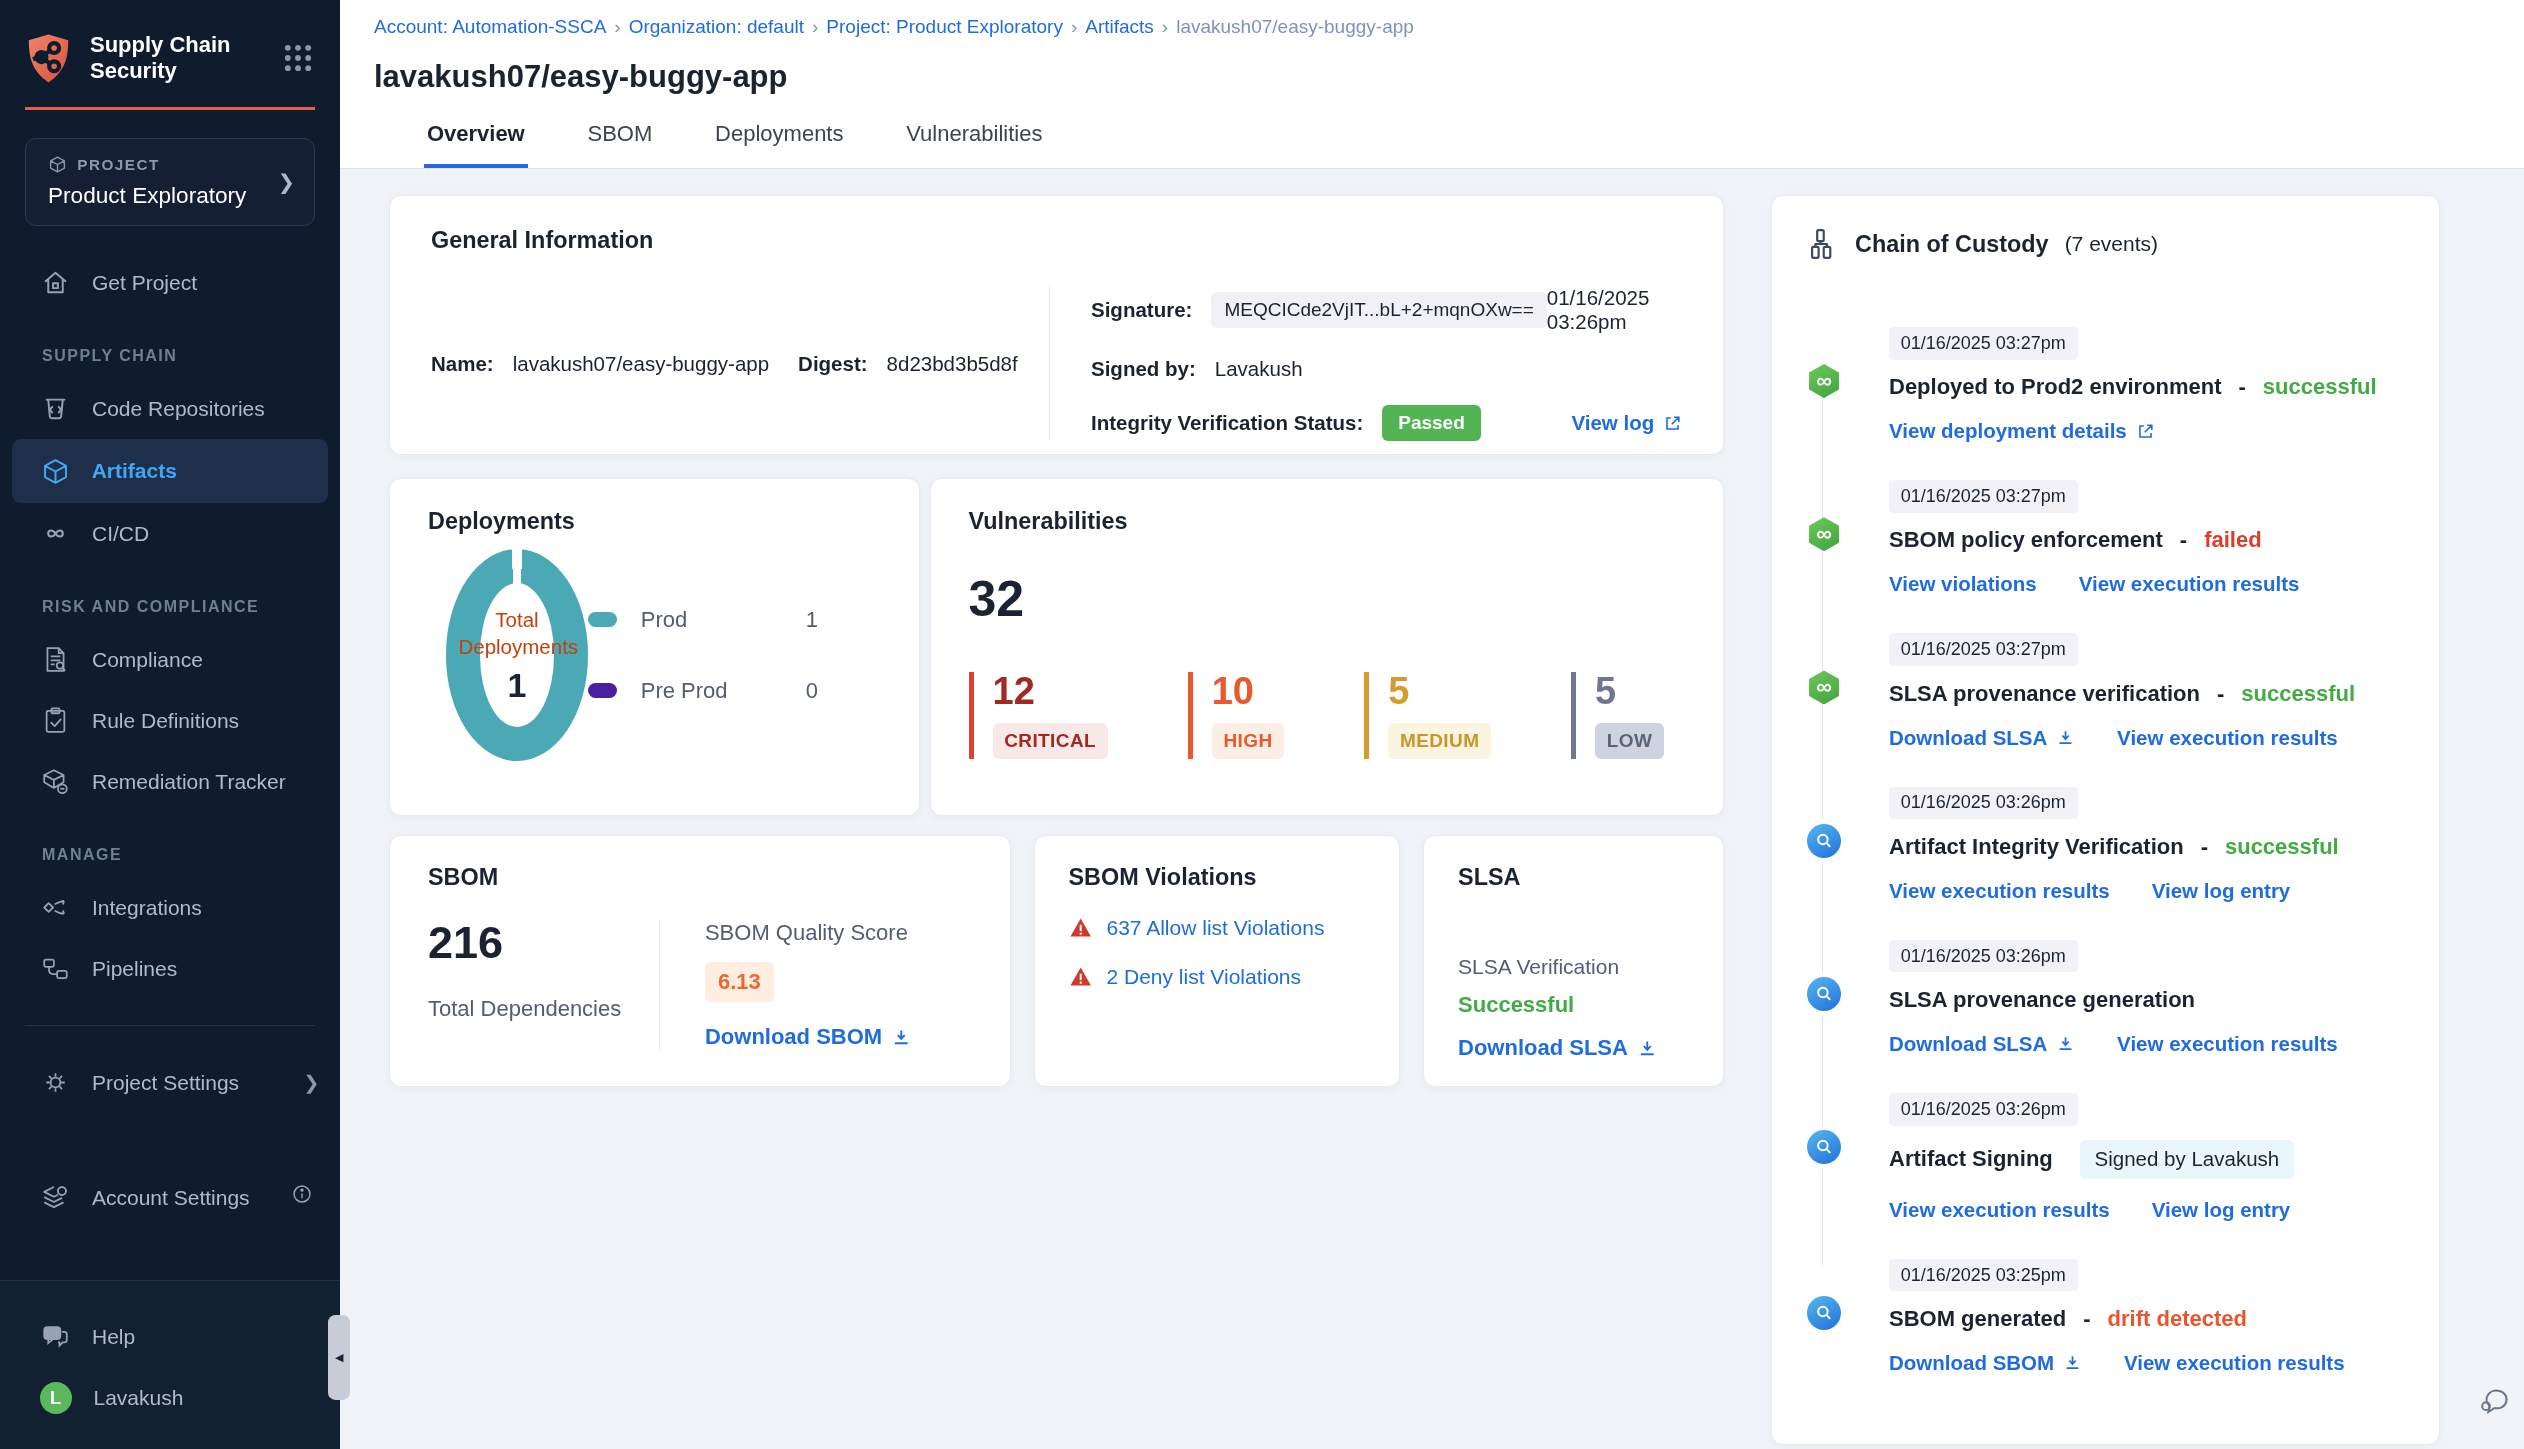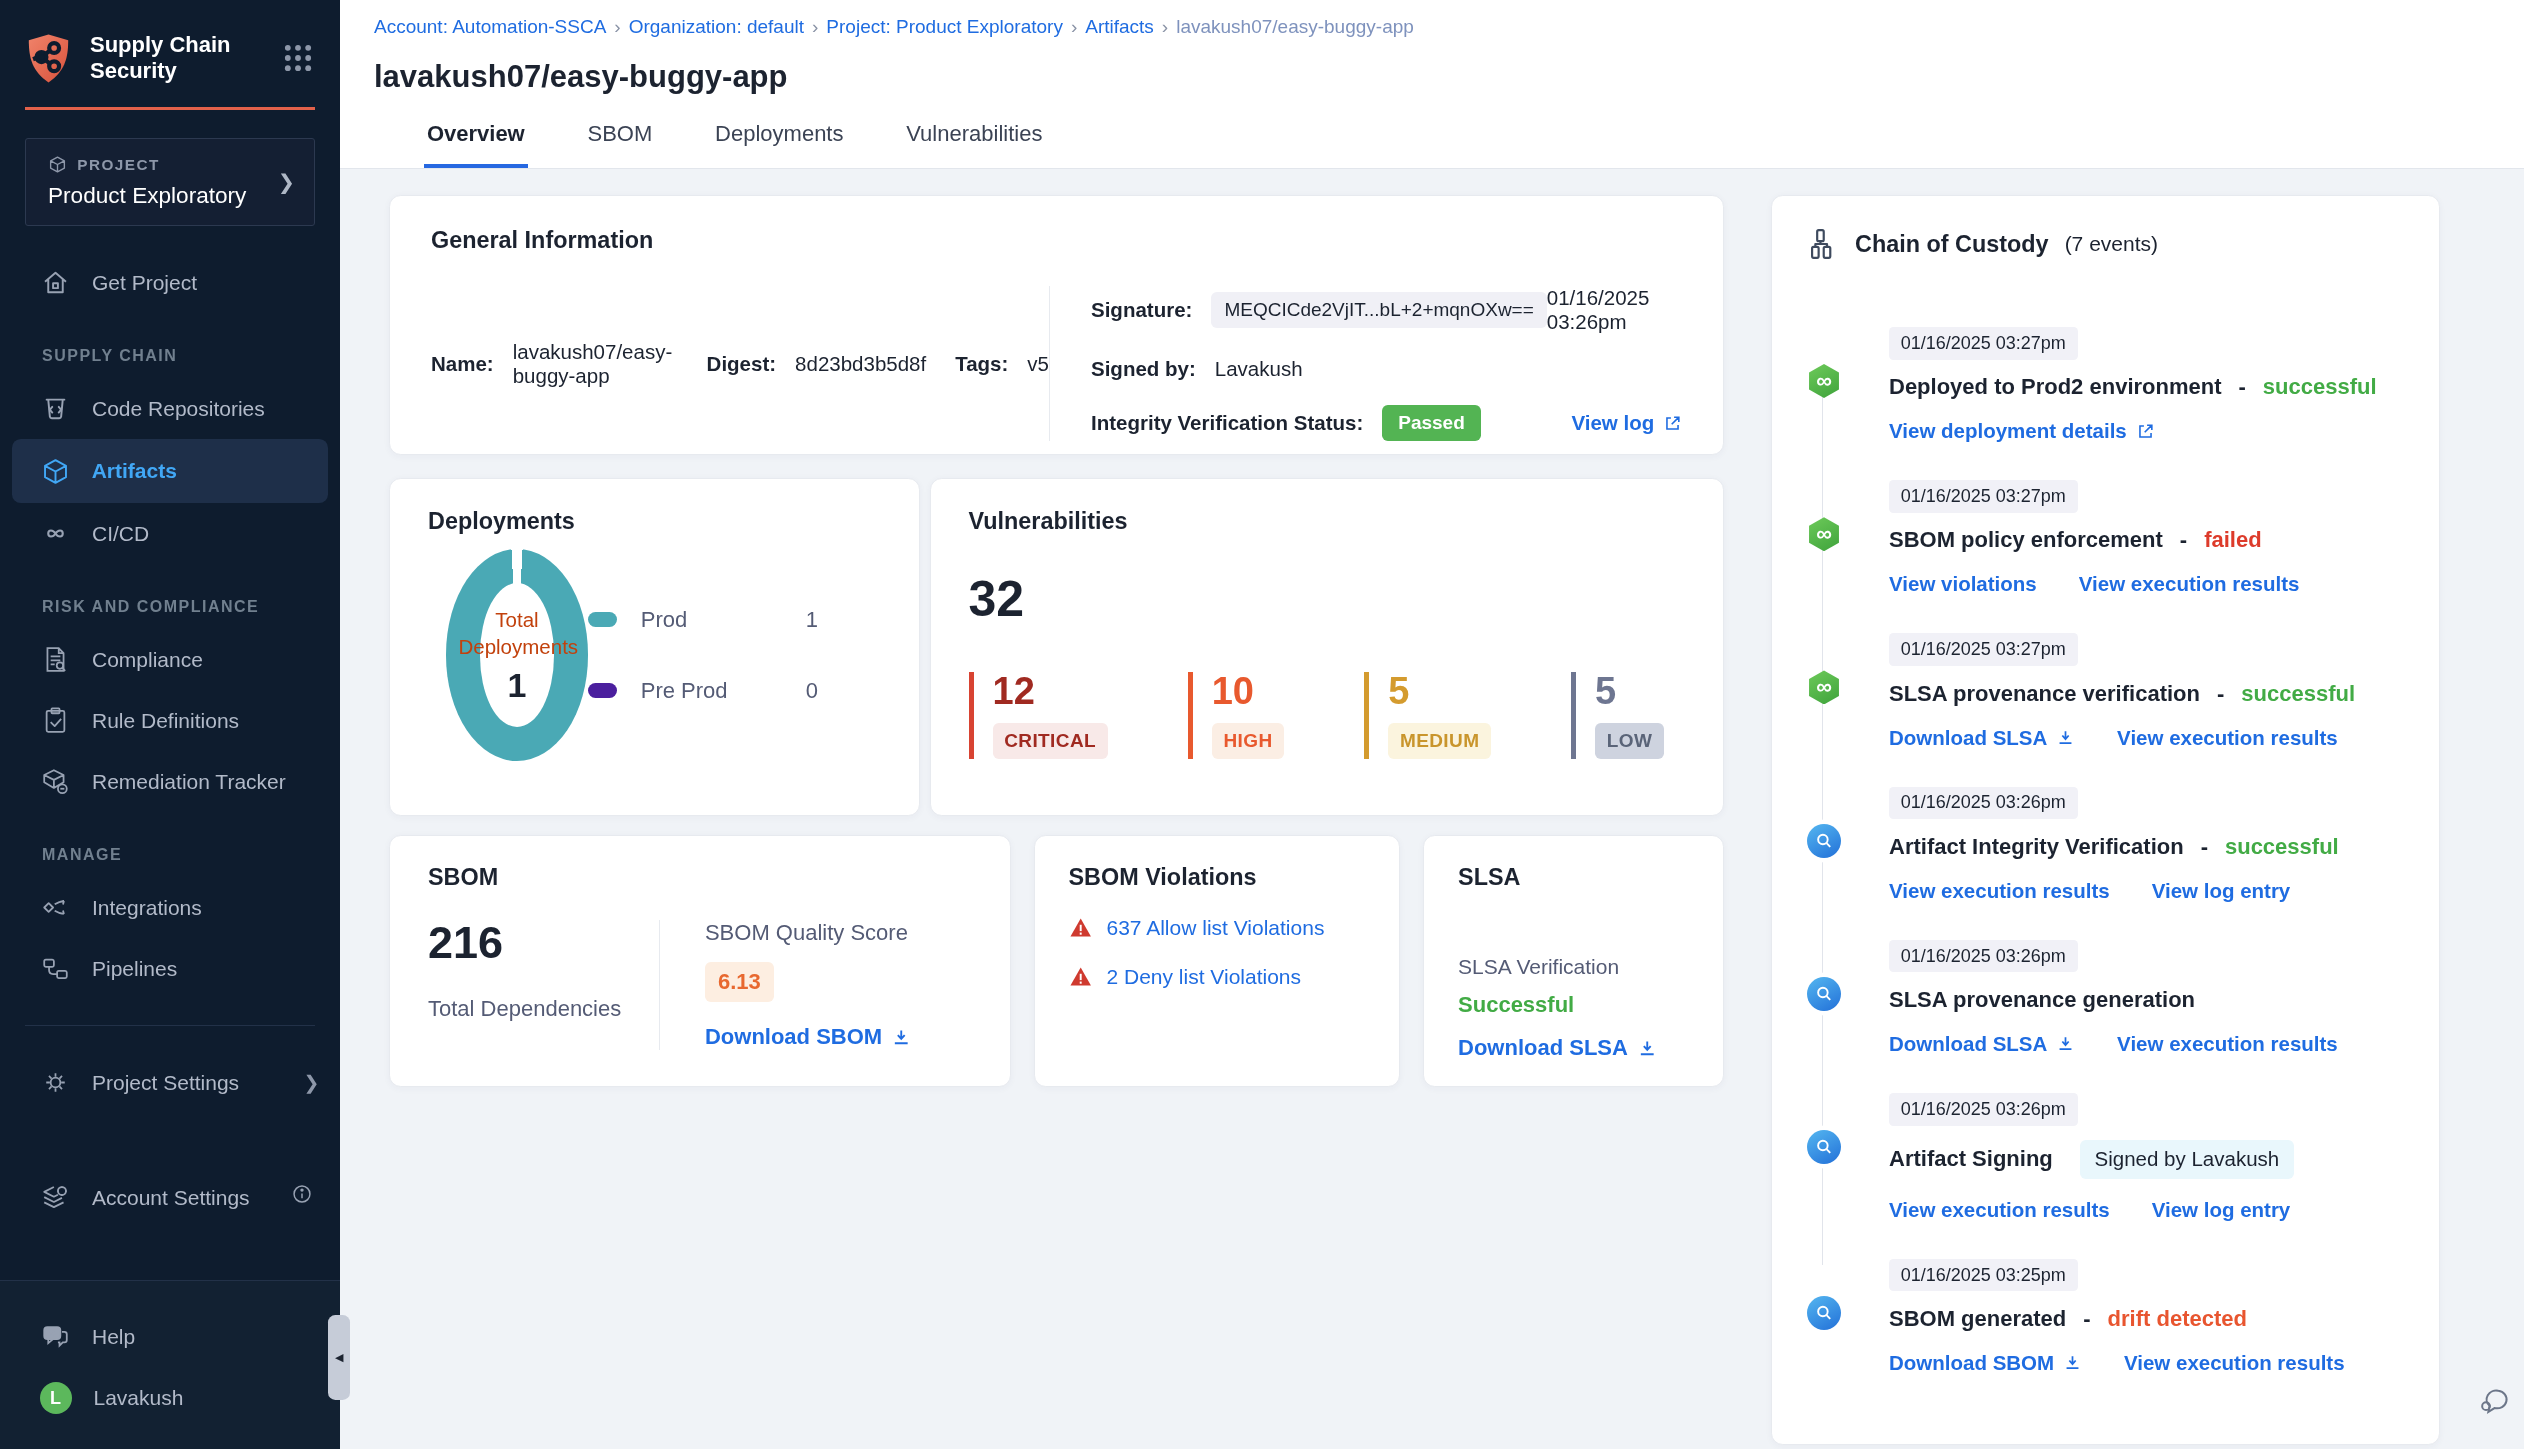--- a/index.html
+++ b/index.html
@@ -15,21 +15,21 @@
   .sidebar {
     width: 340px; height: 1449px; background: #0e1c2e;
     display: flex; flex-direction: column; flex: none; position: relative;
   }
   .sb-header { display: flex; align-items: center; gap: 19px; padding: 32px 26px 0 26px; }
   .sb-title { color: #fff; font-size: 22px; font-weight: 700; line-height: 1.2; width: 172px; }
   .sb-grid { margin-left: auto; cursor: pointer; }
   .sb-rule { height: 3.7px; background: #e2614a; margin: 22px 25px 0 25px; }
   .sb-project {
     margin: 28px 25px 0 25px; background: #141f33; border: 1.5px solid #2c3950;
-    border-radius: 3px; padding: 16px 22px; position: relative; cursor: pointer;
+    border-radius: 11px; padding: 16px 22px; position: relative; cursor: pointer;
   }
   .sb-project-label { display: flex; align-items: center; gap: 10.2px; color: #8d97a9;
     font-size: 15.3px; font-weight: 700; letter-spacing: 1.5px; }
   .sb-project-name { color: #fff; font-size: 22.6px; margin-top: 8.8px; }
   .sb-project-chev { position: absolute; right: 19px; top: 50%; transform: translateY(-50%);
     color: #aeb7c6; font-size: 20.5px; }
   .sb-nav { margin-top: 26px; display: flex; flex-direction: column; }
   .sb-item {
     display: flex; align-items: center; height: 61px; padding: 0 20.5px 0 41px;
     color: #b2bac9; font-size: 21px; cursor: pointer;
@@ -416,24 +416,20 @@
         <div class="gi-body">
           <div class="gi-left">
             <div class="gi-row">
               <span class="gi-label">Name:</span>
               <span>lavakush07/easy-buggy-app</span>
             </div>
             <div class="gi-row">
               <span class="gi-label">Digest:</span>
               <span>8d23bd3b5d8f</span>
             </div>
-            <div class="gi-row">
-              <span class="gi-label">Tags:</span>
-              <span>v5</span>
-            </div>
           </div>
           <div class="gi-right">
             <div class="gi-row">
               <span class="gi-label">Signature:</span>
               <span class="sig-pill">MEQCICde2VjIT...bL+2+mqnOXw==</span>
               <span class="gi-date">01/16/2025 03:26pm</span>
             </div>
             <div class="gi-row">
               <span class="gi-label">Signed by:</span>
               <span>Lavakush</span>

